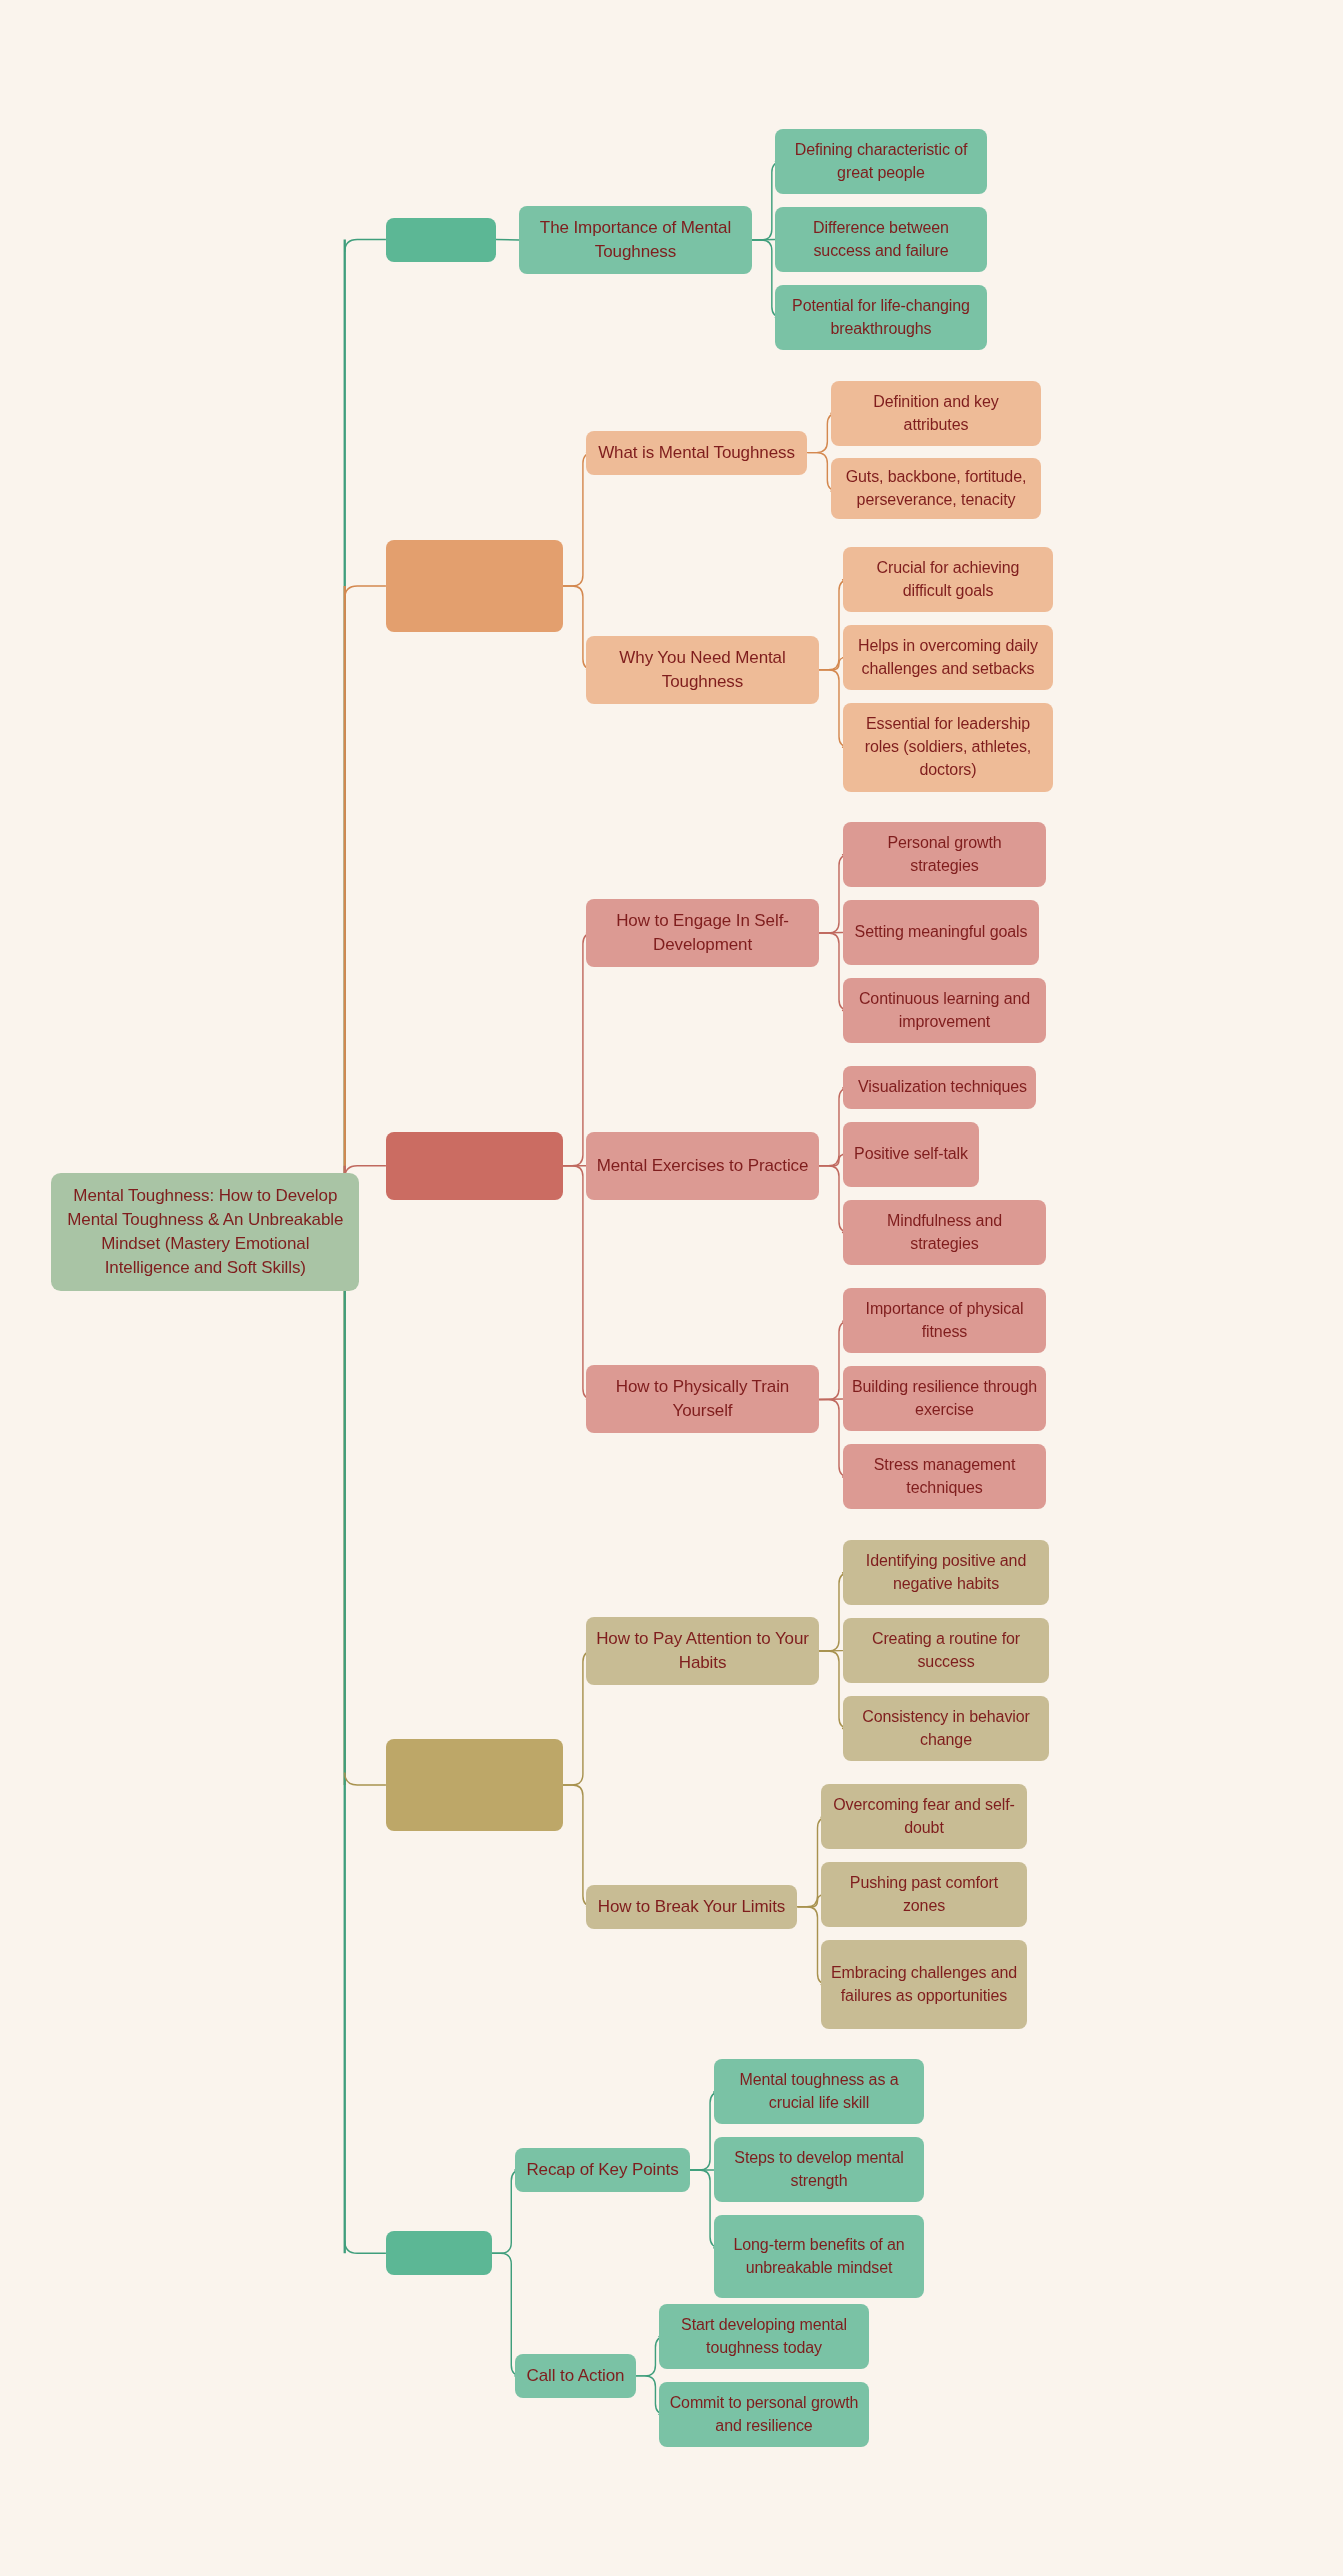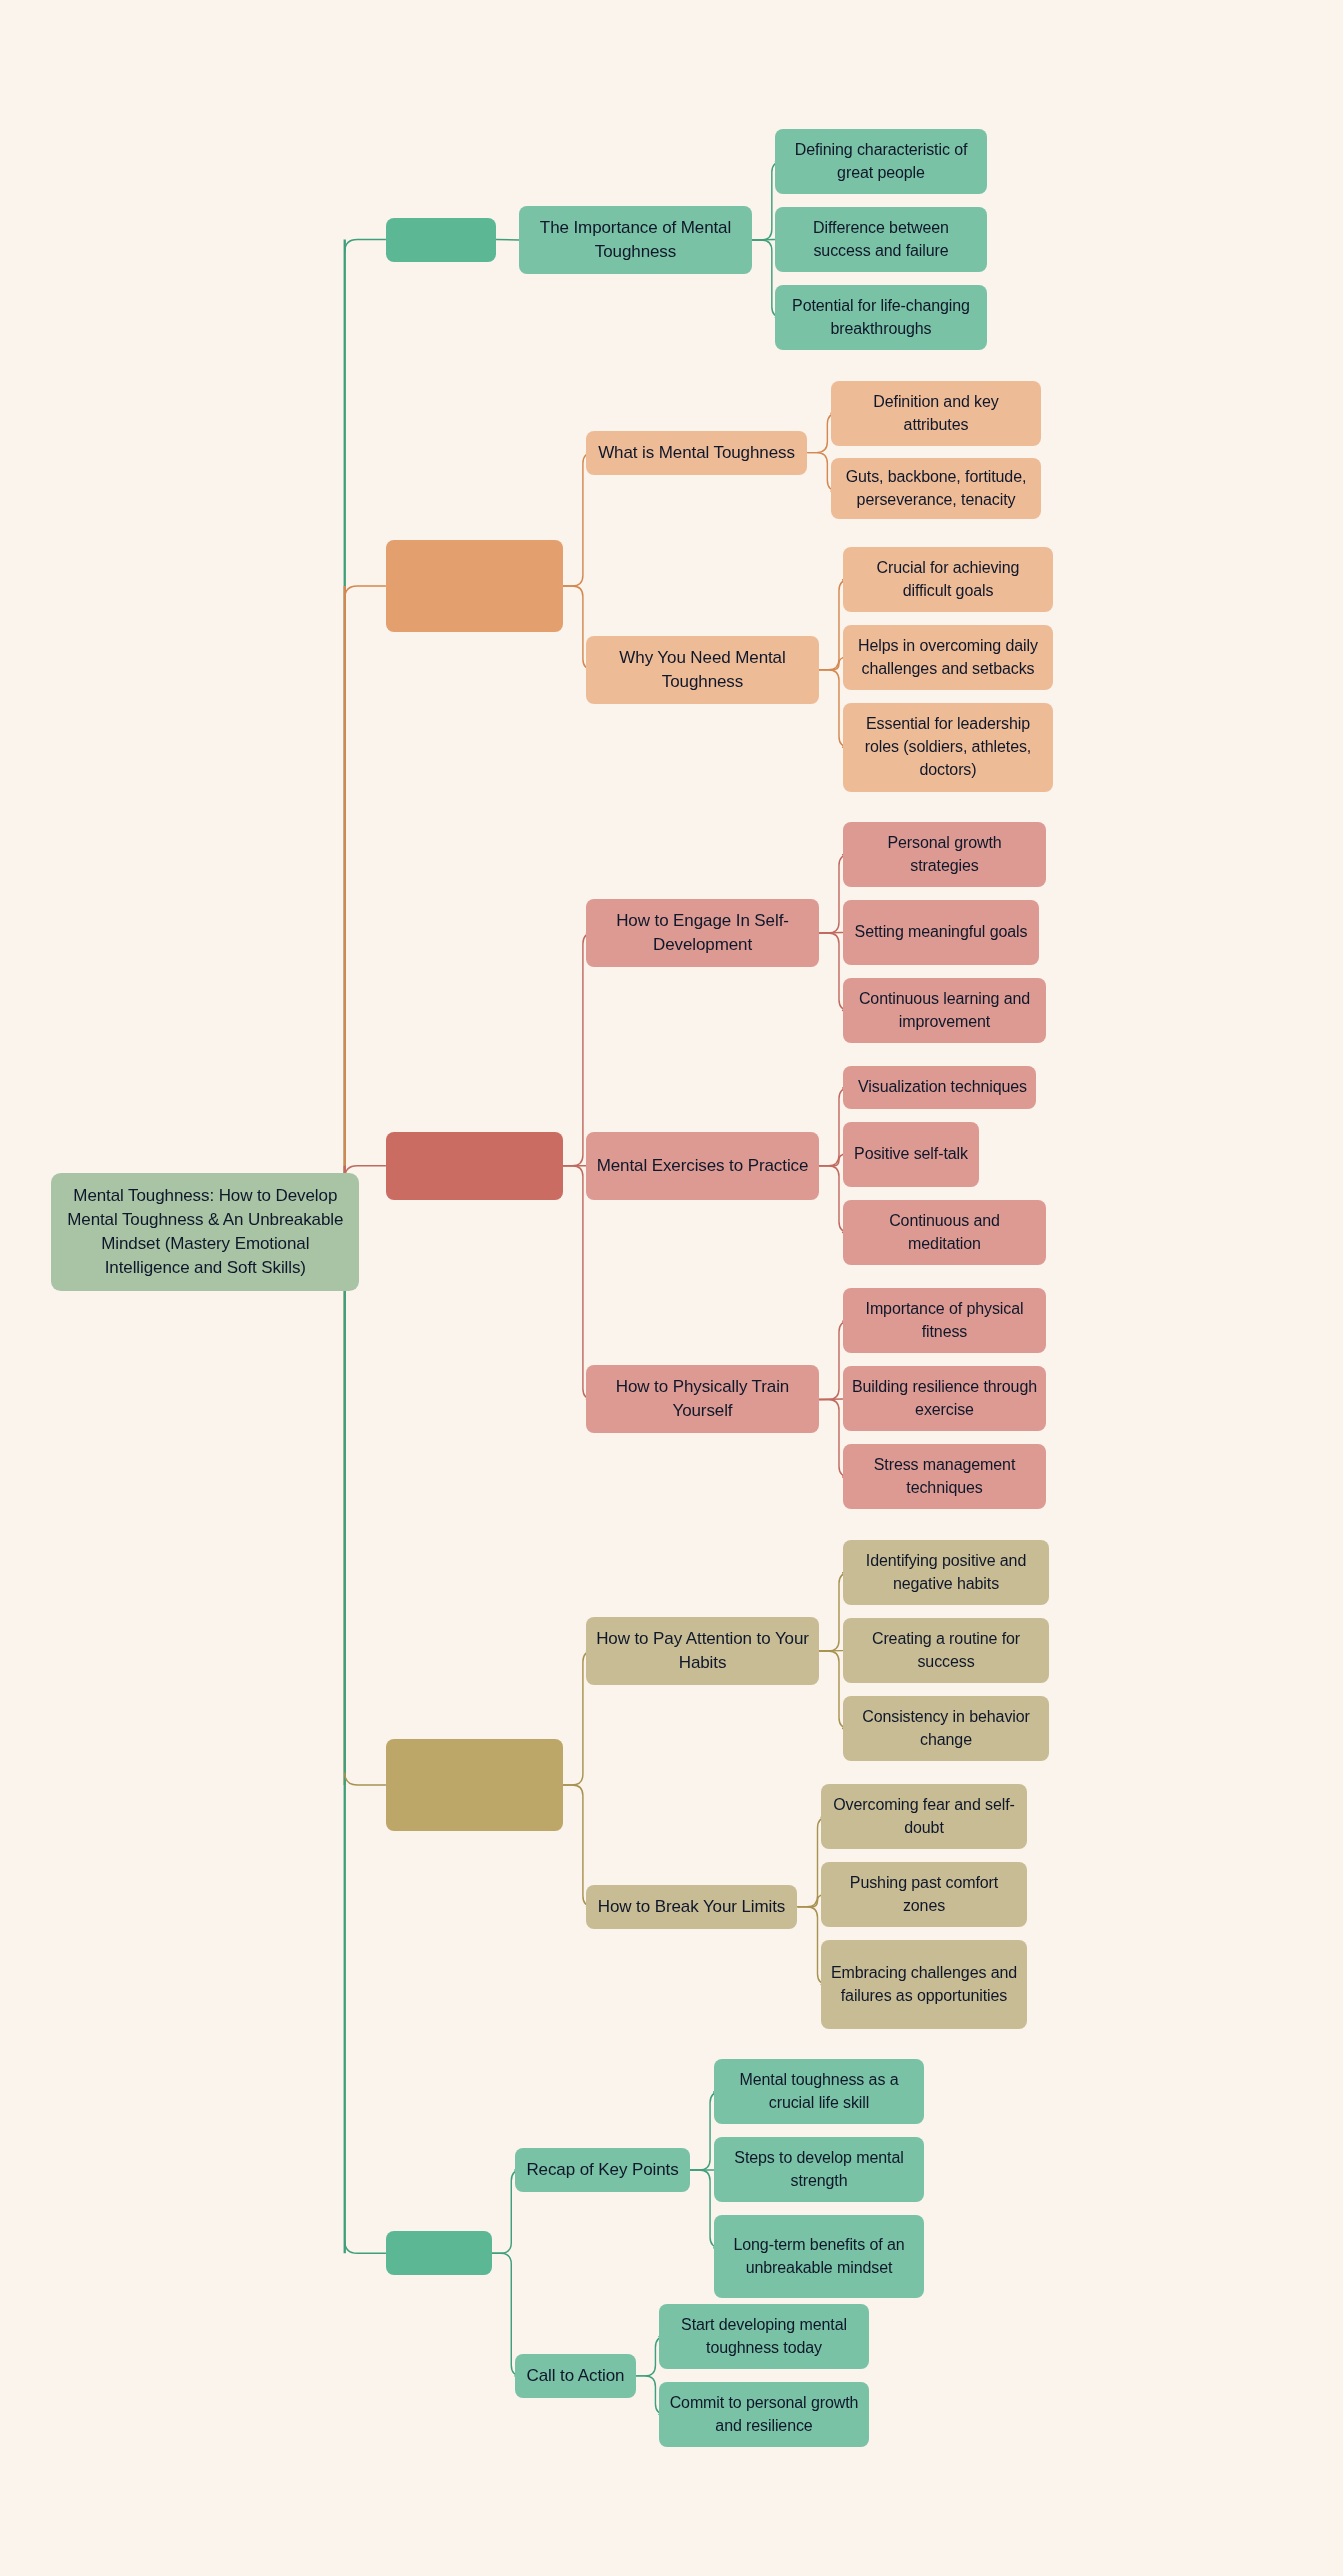--- a/index.html
+++ b/index.html
@@ -25,21 +25,21 @@
   .node {
     position: absolute;
     box-sizing: border-box;
     display: flex;
     align-items: center;
     justify-content: center;
     text-align: center;
     border-radius: 8px;
     line-height: 1.42;
     padding: 3.6px 9px;
-    color: #0f172a;
+    color: #7f1d1d;
     letter-spacing: -0.1px;
     white-space: pre-line;
   }
   .node.root {
     font-size: 17px;
     border-radius: 9.8px;
   }
   .node.lvl1 { font-size: 17px; }
   .node.lvl2 { font-size: 17px; }
   .node.lvl3 { font-size: 16px; }
@@ -115,21 +115,21 @@
     <div class="node lvl3" style="left: 843px; top: 625px; width: 210px; height: 65px; background: rgb(238, 187, 151);"><span>Helps in overcoming daily challenges and setbacks</span></div>
     <div class="node lvl3" style="left: 843px; top: 703px; width: 210px; height: 89px; background: rgb(238, 187, 151);"><span>Essential for leadership roles (soldiers, athletes, doctors)</span></div>
     <div class="node lvl1 light-text" style="left: 386px; top: 1132px; width: 177px; height: 68px; background: rgb(203, 108, 98);"><span></span></div>
     <div class="node lvl2" style="left: 586px; top: 899px; width: 233px; height: 68px; background: rgb(220, 154, 147);"><span>How to Engage In Self-Development</span></div>
     <div class="node lvl3" style="left: 843px; top: 822px; width: 203px; height: 65px; background: rgb(220, 154, 147);"><span>Personal growth strategies</span></div>
     <div class="node lvl3" style="left: 843px; top: 900px; width: 196px; height: 65px; background: rgb(220, 154, 147);"><span>Setting meaningful goals</span></div>
     <div class="node lvl3" style="left: 843px; top: 978px; width: 203px; height: 65px; background: rgb(220, 154, 147);"><span>Continuous learning and improvement</span></div>
     <div class="node lvl2" style="left: 586px; top: 1132px; width: 233px; height: 68px; background: rgb(220, 154, 147);"><span>Mental Exercises to Practice</span></div>
     <div class="node lvl3" style="left: 843px; top: 1066px; width: 193px; height: 43px; background: rgb(220, 154, 147); justify-content: flex-end;"><span>Visualization techniques</span></div>
     <div class="node lvl3" style="left: 843px; top: 1122px; width: 136px; height: 65px; background: rgb(220, 154, 147);"><span>Positive self-talk</span></div>
-    <div class="node lvl3" style="left: 843px; top: 1200px; width: 203px; height: 65px; background: rgb(220, 154, 147);"><span>Continuous and meditation</span></div>
+    <div class="node lvl3" style="left: 843px; top: 1200px; width: 203px; height: 65px; background: rgb(220, 154, 147);"><span>Mindfulness and strategies</span></div>
     <div class="node lvl2" style="left: 586px; top: 1365px; width: 233px; height: 68px; background: rgb(220, 154, 147);"><span>How to Physically Train Yourself</span></div>
     <div class="node lvl3" style="left: 843px; top: 1288px; width: 203px; height: 65px; background: rgb(220, 154, 147);"><span>Importance of physical fitness</span></div>
     <div class="node lvl3" style="left: 843px; top: 1366px; width: 203px; height: 65px; background: rgb(220, 154, 147);"><span>Building resilience through exercise</span></div>
     <div class="node lvl3" style="left: 843px; top: 1444px; width: 203px; height: 65px; background: rgb(220, 154, 147);"><span>Stress management techniques</span></div>
     <div class="node lvl1" style="left: 386px; top: 1739px; width: 177px; height: 92px; background: rgb(189, 167, 104);"><span></span></div>
     <div class="node lvl2" style="left: 586px; top: 1617px; width: 233px; height: 68px; background: rgb(200, 188, 148);"><span>How to Pay Attention to Your Habits</span></div>
     <div class="node lvl3" style="left: 843px; top: 1540px; width: 206px; height: 65px; background: rgb(200, 188, 148);"><span>Identifying positive and negative habits</span></div>
     <div class="node lvl3" style="left: 843px; top: 1618px; width: 206px; height: 65px; background: rgb(200, 188, 148);"><span>Creating a routine for success</span></div>
     <div class="node lvl3" style="left: 843px; top: 1696px; width: 206px; height: 65px; background: rgb(200, 188, 148);"><span>Consistency in behavior change</span></div>
     <div class="node lvl2" style="left: 586px; top: 1885px; width: 211px; height: 44px; background: rgb(200, 188, 148);"><span>How to Break Your Limits</span></div>

